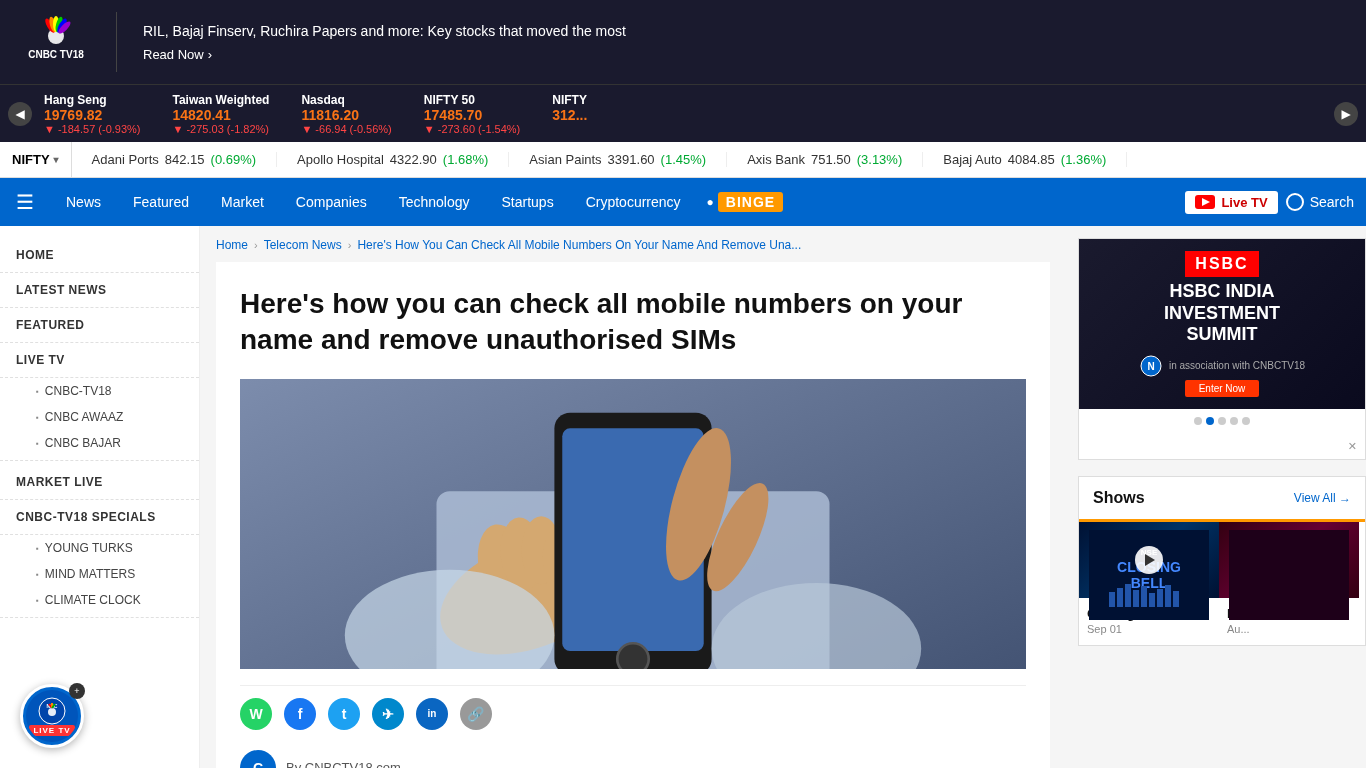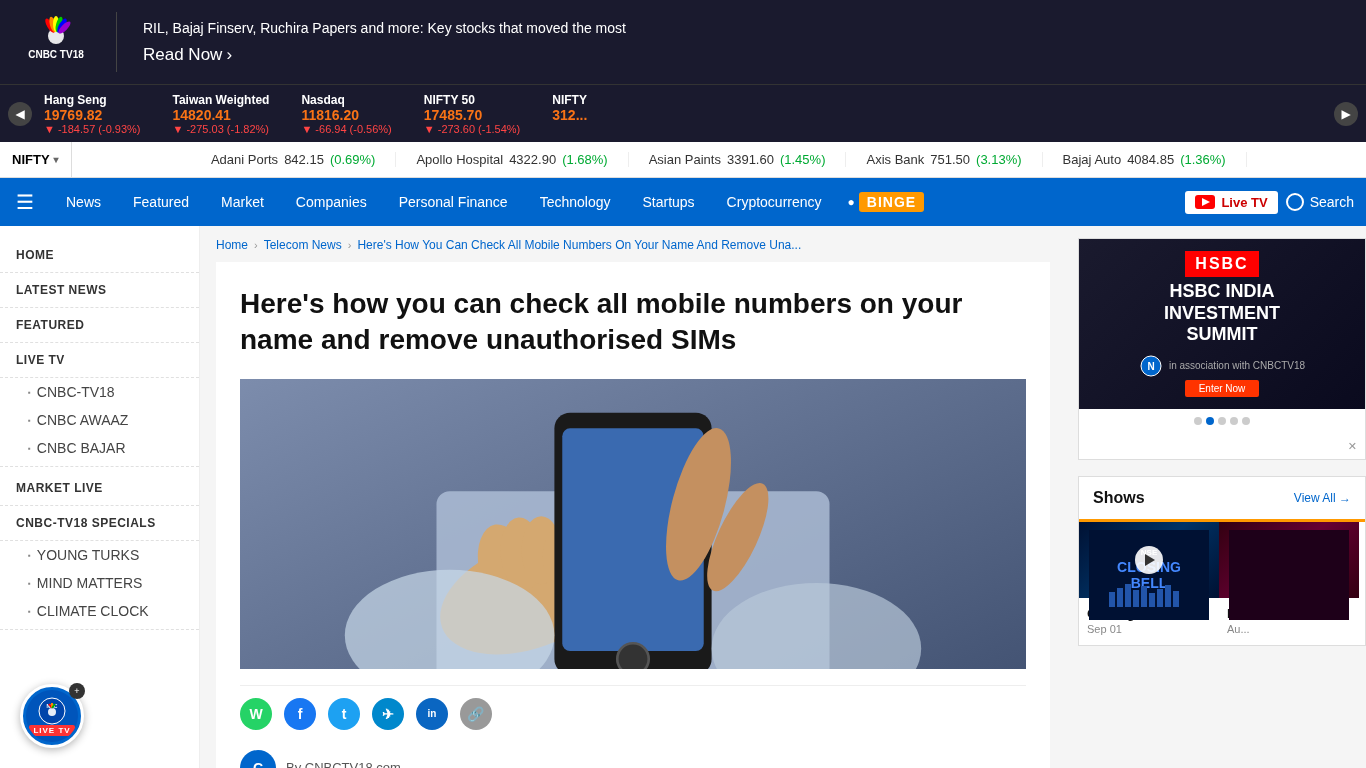--- a/index.html
+++ b/index.html
@@ -31,21 +31,21 @@
       flex: 1;
       padding: 0 10px;
     }
     .breaking-headline {
       font-size: 14px;
       color: #fff;
       line-height: 1.4;
     }
     .read-now-btn {
       color: #fff;
-      font-size: 17px;
+      font-size: 13px;
       display: flex;
       align-items: center;
       gap: 4px;
       cursor: pointer;
       margin-top: 6px;
     }
 
     
     .ticker-bar {
       background: #1a1a2e;
@@ -110,21 +110,20 @@
       font-size: 13px;
       flex-shrink: 0;
     }
     .nifty-btn .chevron { font-size: 10px; color: #666; }
     .stock-items {
       display: flex;
       align-items: center;
       gap: 0;
       flex: 1;
       overflow: hidden;
-      justify-content: center;
     }
     .stock-item {
       display: flex;
       align-items: center;
       gap: 6px;
       padding: 0 20px;
       border-right: 1px solid #eee;
       white-space: nowrap;
       font-size: 13px;
     }
@@ -252,22 +251,22 @@
     .sidebar-section {
       padding: 10px 16px;
       font-size: 12px;
       font-weight: bold;
       color: #333;
       letter-spacing: 0.5px;
       cursor: pointer;
       border-bottom: 1px dashed #e0e0e0;
     }
     .sidebar-subsection {
-      padding: 6px 16px 6px 28px;
-      font-size: 14px;
+      padding: 6px 16px 6px 36px;
+      font-size: 12px;
       color: #444;
       cursor: pointer;
       display: flex;
       align-items: center;
       gap: 6px;
     }
     .sidebar-subsection::before {
       content: '▪';
       color: #888;
       font-size: 8px;
@@ -649,21 +648,20 @@
   </div>
 </div>
 
 <nav class="main-nav">
   <div class="hamburger">☰</div>
   <div class="nav-items">
     <a class="nav-item">News</a>
     <a class="nav-item">Featured</a>
     <a class="nav-item">Market</a>
     <a class="nav-item">Companies</a>
-    <a class="nav-item">Personal Finance</a>
     <a class="nav-item">Technology</a>
     <a class="nav-item">Startups</a>
     <a class="nav-item">Cryptocurrency</a>
     <div class="nav-brand">
       <span style="color:#fff; font-size:12px; margin-right:4px;">●</span>
       <span class="binge-logo">BINGE</span>
     </div>
   </div>
   <div class="nav-right">
     <div class="live-tv-btn">

